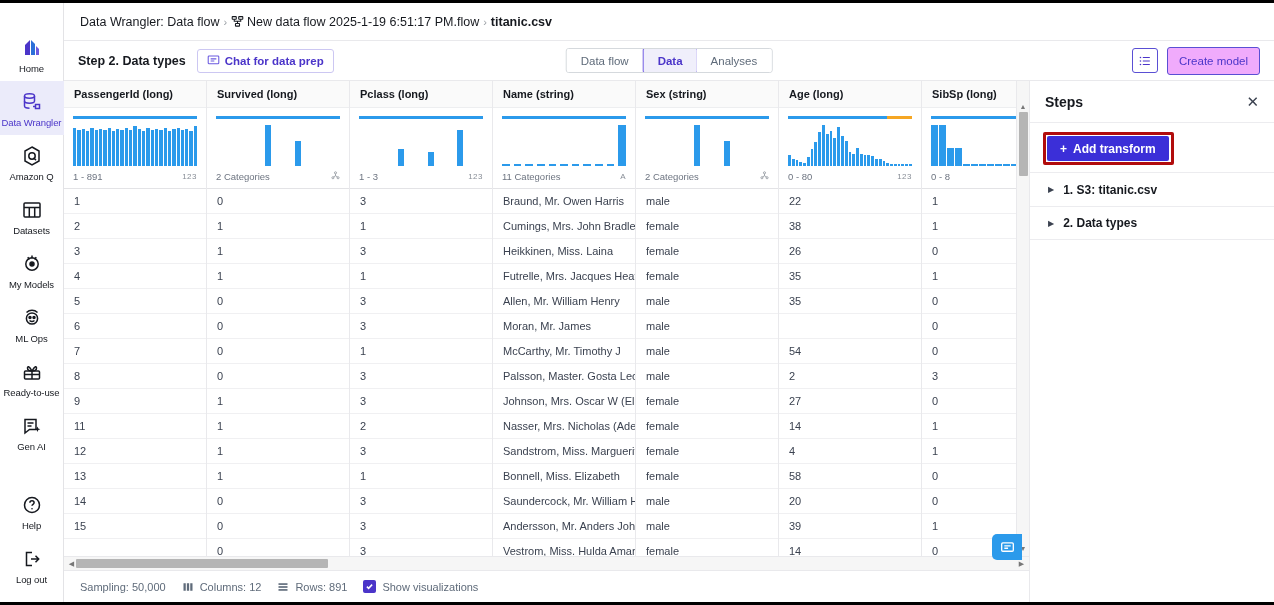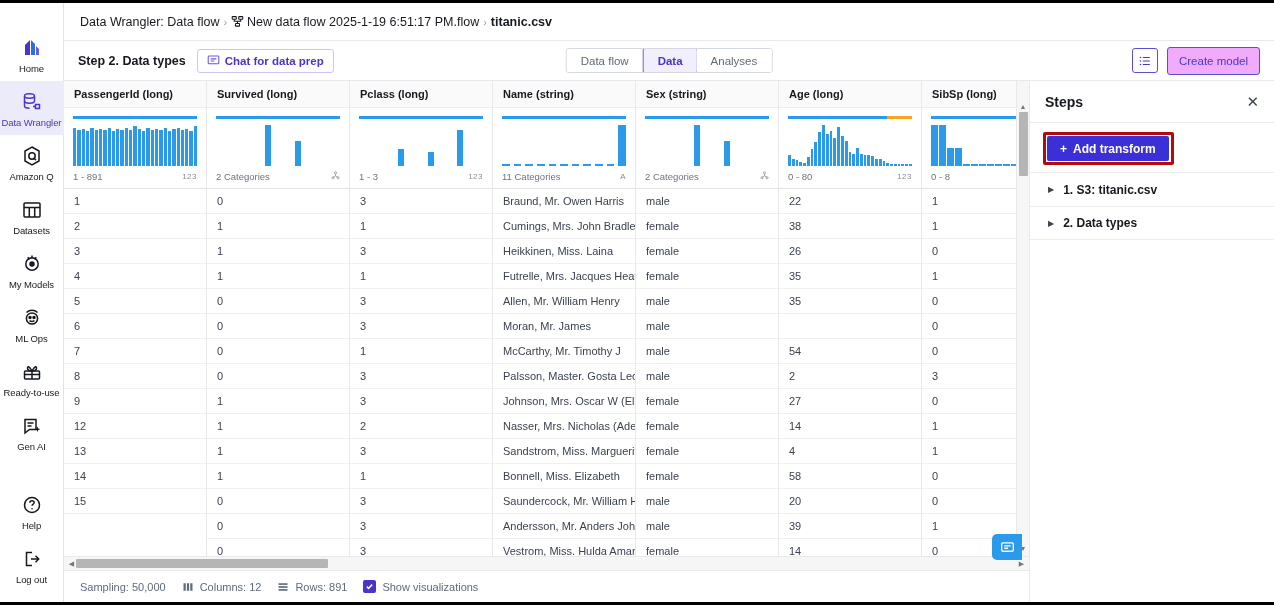--- a/index.html
+++ b/index.html
@@ -491,20 +491,21 @@
                   </div>
                   <div class="gcell">1</div>
                   <div class="gcell">2</div>
                   <div class="gcell">3</div>
                   <div class="gcell">4</div>
                   <div class="gcell">5</div>
                   <div class="gcell">6</div>
                   <div class="gcell">7</div>
                   <div class="gcell">8</div>
                   <div class="gcell">9</div>
+                  <div class="gcell">11</div>
                   <div class="gcell">12</div>
                   <div class="gcell">13</div>
                   <div class="gcell">14</div>
                   <div class="gcell">15</div>
                 </div>
                 <div class="gcol" style="width: 143px; flex: 0 0 143px;">
                   <div class="ghname">Survived (long)</div>
                   <div class="gviz">
                     <div class="valbar">
                       <i style="width: 100%; background: rgb(43, 154, 235);"></i>

